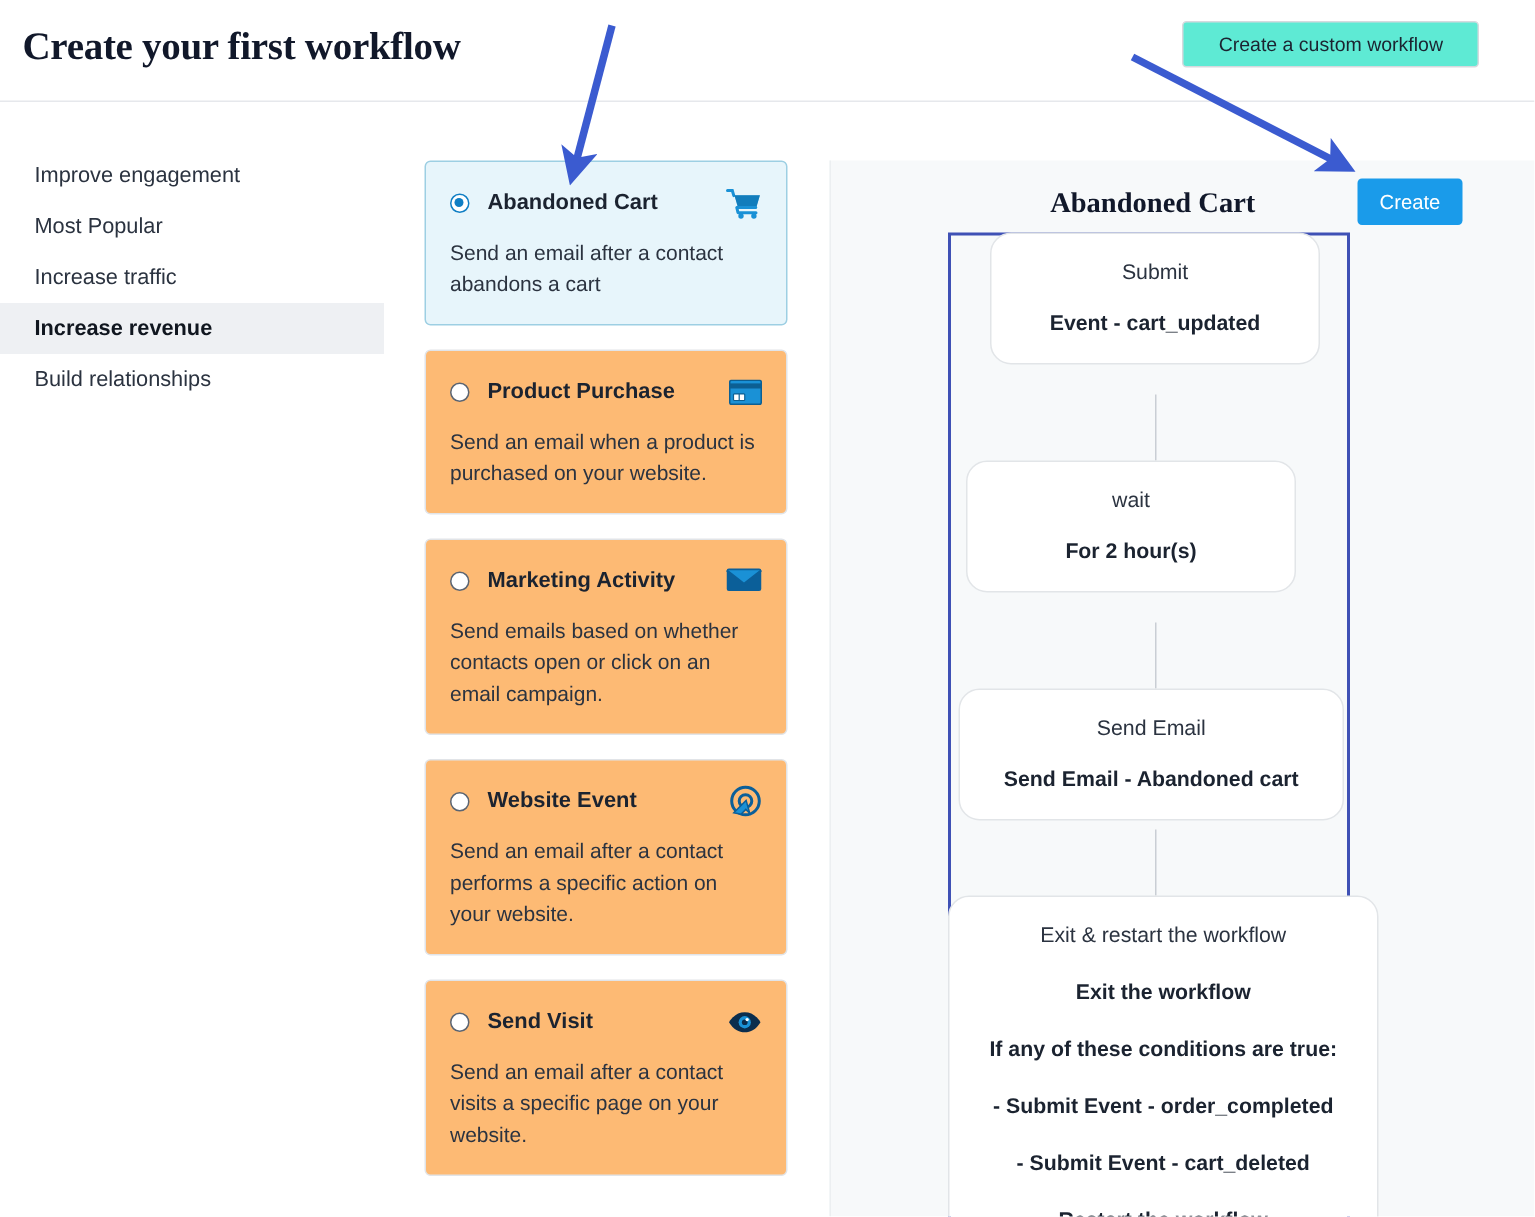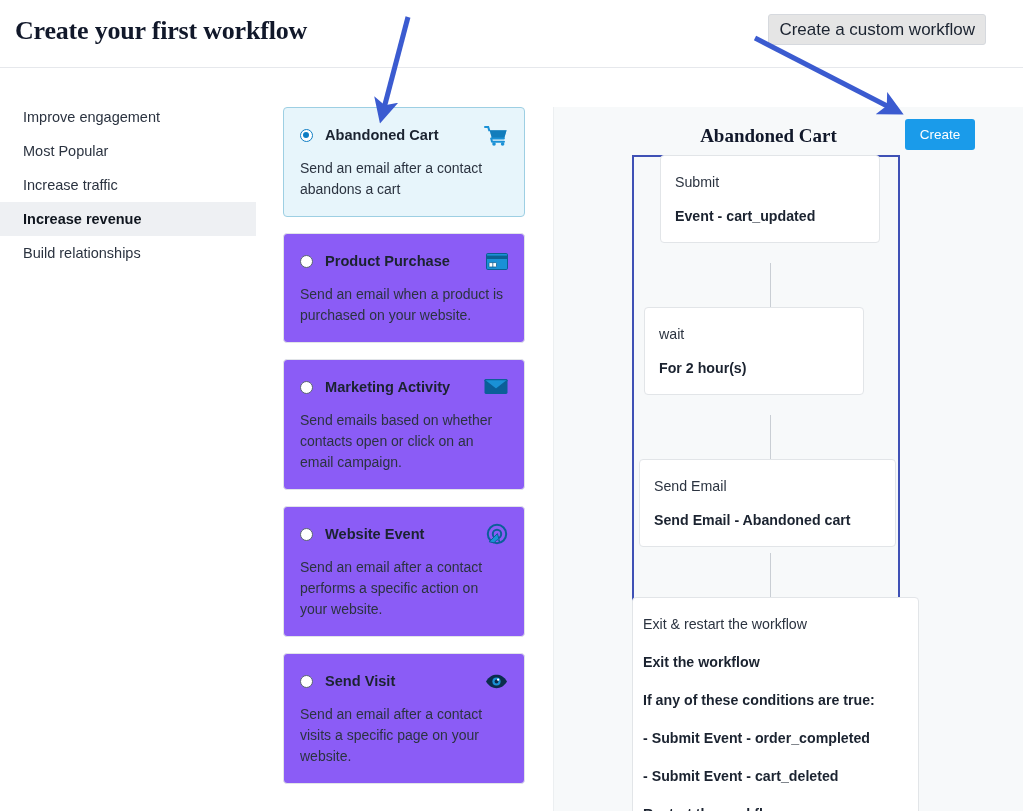--- a/index.html
+++ b/index.html
@@ -18,41 +18,41 @@
     border-bottom: 1px solid #e6e8ec;
   }
   .page-title {
     position: absolute; left: 15px; top: 16px;
     font-family: "Liberation Serif", serif;
     font-size: 26px; font-weight: 700; letter-spacing: -0.2px;
     color: #11182a;
   }
   .custom-workflow-btn {
     position: absolute; right: 37px; top: 14px;
-    height: 31px; padding: 0 10px;
-    background: #e5e5e5; border: 1px solid #d6d9de; border-radius: 3px;
+    height: 31px; padding: 0 23px;
+    background: #5eead4; border: 1px solid #d6d9de; border-radius: 3px;
     font-family: "Liberation Sans", sans-serif;
-    font-size: 17px; color: #1b2330; cursor: pointer;
+    font-size: 13px; color: #1b2330; cursor: pointer;
     line-height: 29px;
   }
 
   
   .sidebar { position: absolute; left: 0; top: 100px; width: 256px; }
   .nav-item {
     height: 34px; line-height: 34px;
     padding-left: 23px; font-size: 14.5px; color: #2b3340;
     cursor: pointer;
   }
   .nav-item.active { background: #eef0f3; font-weight: 700; color: #10161f; }
 
   
   .cards { position: absolute; left: 283px; top: 107px; width: 242px; }
   .card {
     position: relative; width: 242px;
-    background: #8b5cf6; border: 1px solid #e1e4e8; border-radius: 4px;
+    background: #fdba74; border: 1px solid #e1e4e8; border-radius: 4px;
     margin-bottom: 16px; padding: 16px 16px 16px 16px;
     cursor: pointer;
   }
   .card.selected { background: #e7f5fb; border: 1px solid #9dcfe3; }
   .card-head { display: flex; align-items: center; height: 22px; }
   .radio {
     width: 13px; height: 13px; border: 1.6px solid #5a6472; border-radius: 50%;
     flex: 0 0 auto; margin-right: 12px; background: #fff;
     position: relative;
   }
@@ -94,22 +94,22 @@
     position: absolute; left: 78px; top: 48px;
     width: 268px; height: 700px;
     border: 2px solid #3f51b5;
     background: transparent;
     pointer-events: none;
   }
 
   .flow { position: absolute; left: 0; top: 48px; width: 470px; }
 
   .step {
-    background: #ffffff; border: 1px solid #e2e5e8; border-radius: 4px;
-    padding: 18px 14px; text-align: left;
+    background: #ffffff; border: 1px solid #e2e5e8; border-radius: 14px;
+    padding: 18px 14px; text-align: center;
   }
   .step-top  { font-size: 14.2px; color: #2b3340; }
   .step-main { font-size: 14.2px; font-weight: 700; color: #1b2330; margin-top: 18px; }
   .connector { width: 1px; height: 44px; background: #c9ced4; margin: 0 auto; }
 
   .step-submit { position: absolute; left: 106px; top: 0;   width: 220px; }
   .conn-1      { position: absolute; left: 216px; top: 108px; }
   .step-wait   { position: absolute; left: 90px; top: 152px; width: 220px; }
   .conn-2      { position: absolute; left: 216px; top: 260px; }
   .step-email  { position: absolute; left: 85px;  top: 304px; width: 257px; }

